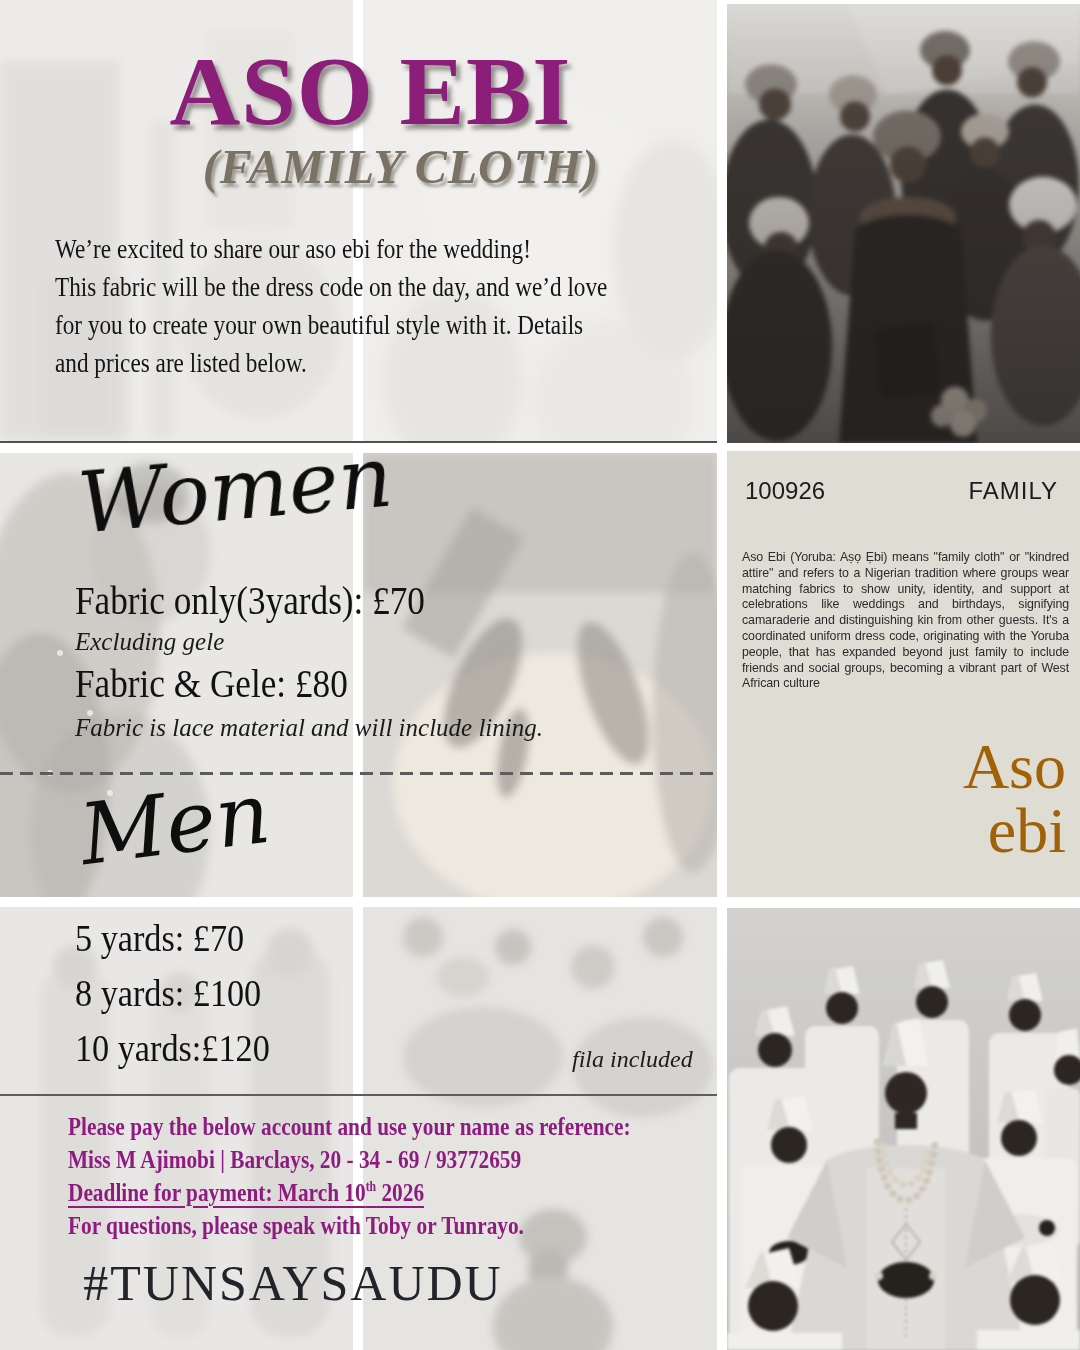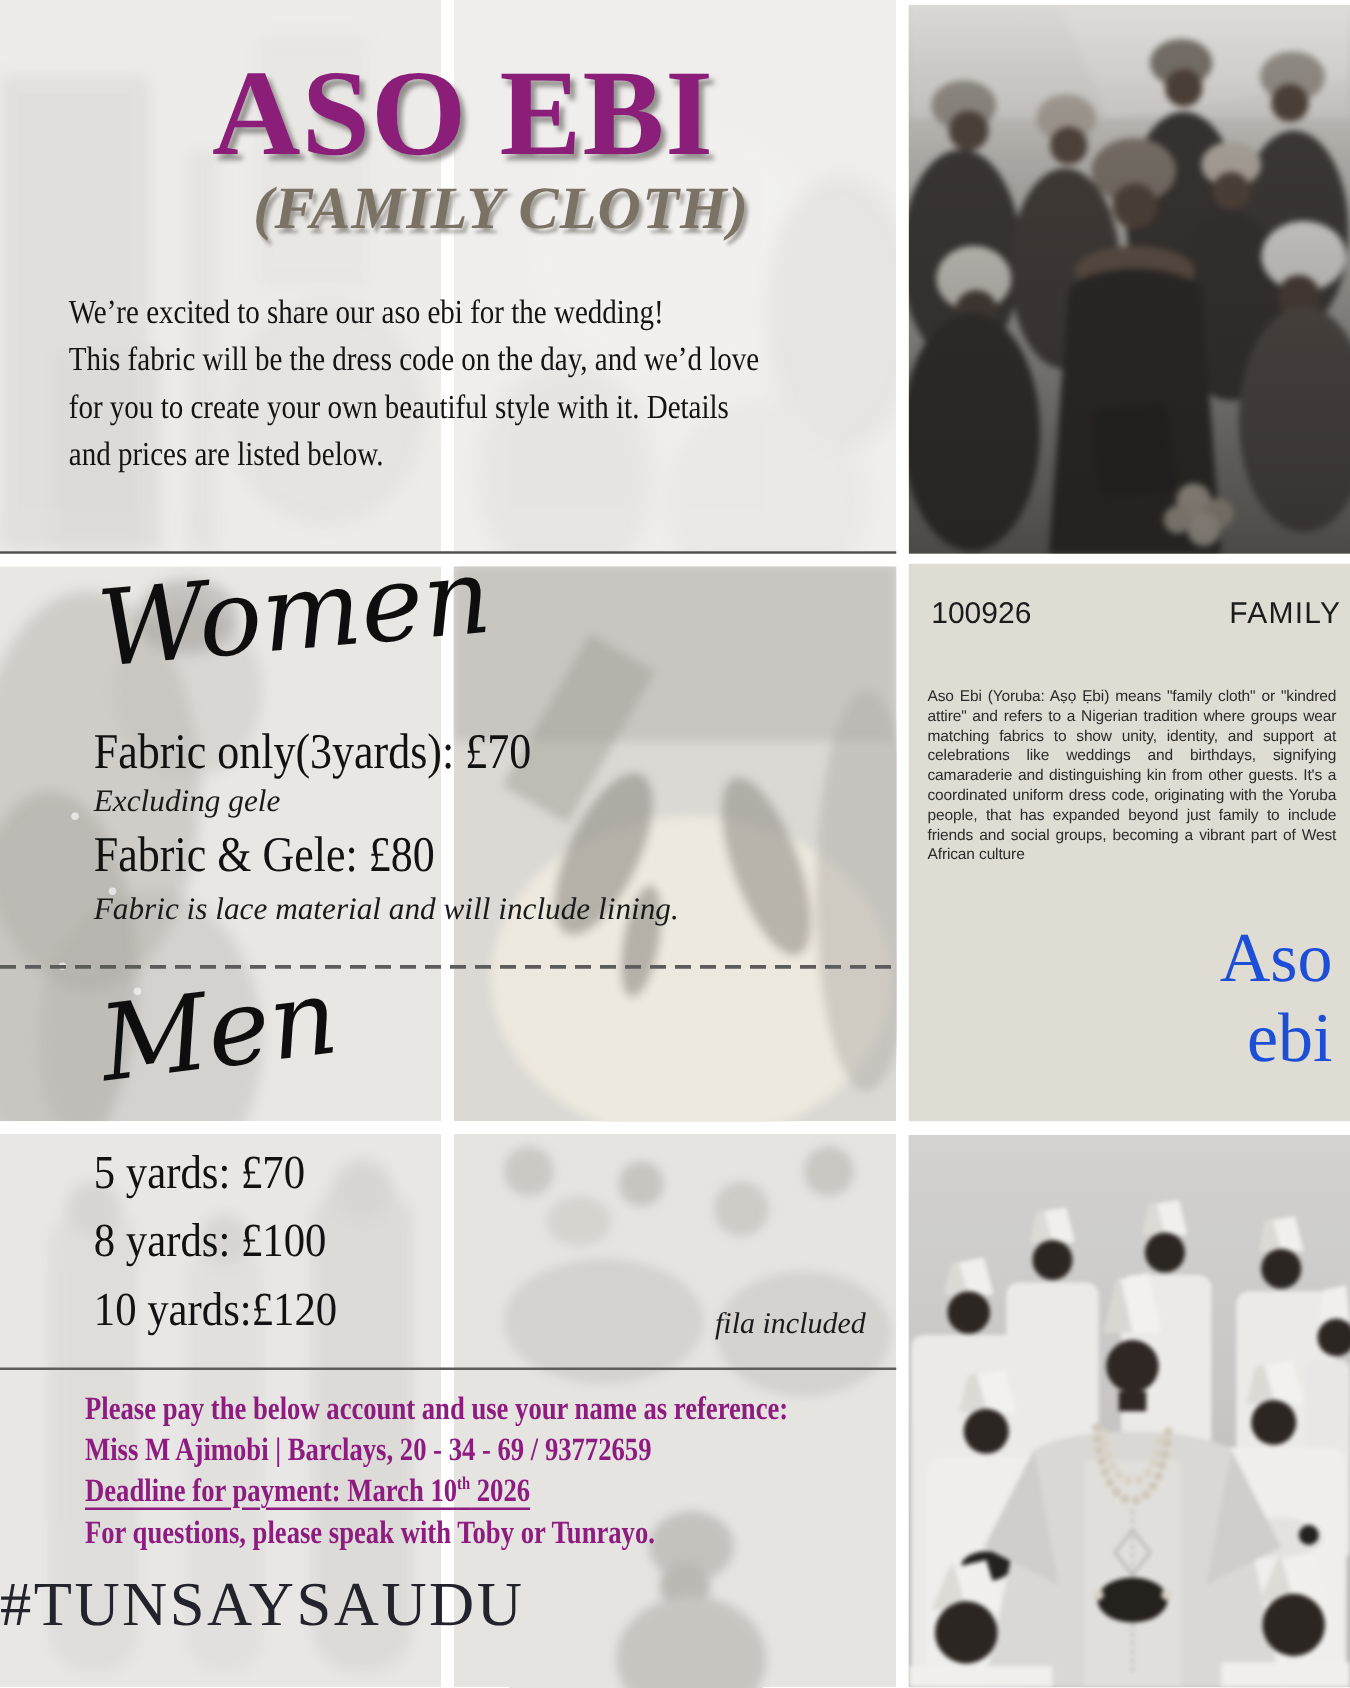--- a/index.html
+++ b/index.html
@@ -41,40 +41,40 @@
   .p1{top:577px;} .n1{top:628px;} .p2{top:660px;} .n2{top:714px;}
   .m1{top:916px;} .m2{top:971px;} .m3{top:1026px;}
   .fila-note{left:572px;top:1046px;font-size:24px;}
 
   .pay{left:68px;font-size:26px;font-weight:700;color:#8e1c80;white-space:nowrap;
     transform:scaleX(.82);transform-origin:0 0;}
   .pay1{top:1112px;} .pay2{top:1145px;} .pay3{top:1178px;} .pay4{top:1211px;}
   .pay .underline{text-decoration:underline;text-underline-offset:5px;text-decoration-thickness:2px;}
   .pay sup{font-size:.55em;}
 
-  .hashtag{left:0;top:1254px;width:586px;font-size:50px;letter-spacing:2px;
+  .hashtag{left:0;top:1254px;width:586px;text-align:center;font-size:50px;letter-spacing:2px;
     color:#23232c;}
 
   
   .photo{position:absolute;overflow:hidden;background:#bdbbb8;}
   .photo svg{display:block;width:100%;height:100%;}
   .photo-top{left:727px;top:4px;width:353px;height:439px;}
   .photo-bottom{left:727px;top:908px;width:353px;height:442px;}
 
   .culture-card{left:727px;top:451px;width:353px;height:446px;background:#dedcd3;}
-  .card-head{position:absolute;left:18px;right:7px;top:26px;display:flex;
+  .card-head{position:absolute;left:18px;right:22px;top:26px;display:flex;
     justify-content:space-between;align-items:baseline;
     font-family:"Liberation Sans",sans-serif;color:#1c1c1c;}
   .card-number{font-size:24px;}
   .card-category{font-size:24px;letter-spacing:1px;}
   .card-body{position:absolute;left:15px;right:11px;top:74px;
     font-family:"Liberation Sans",sans-serif;font-size:12.4px;line-height:15.8px;
     letter-spacing:-.1px;color:#2b2b2b;text-align:justify;margin-top:25px;}
   .card-wordmark{position:absolute;right:14px;top:284px;text-align:right;
-    font-size:56px;line-height:64px;color:#1d4ed8;}
+    font-size:64px;line-height:64px;color:#a16207;}
 </style>
 </head>
 <body>
 
 <div class="poster">
 
   <div class="tile" style="left:0;top:0;width:353px;height:441px;">
     <svg viewBox="0 0 353 441" preserveAspectRatio="none">
       <rect width="353" height="441" fill="#edecea"></rect>
       <g opacity=".5" style="filter:blur(6px)">

